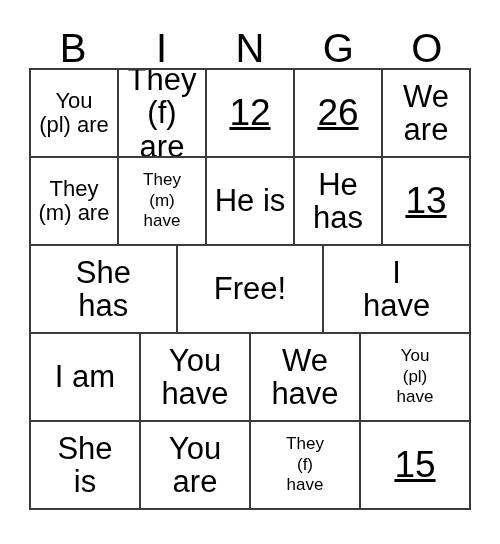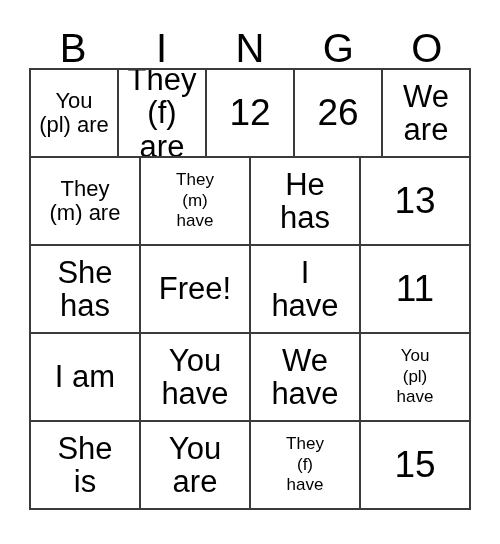--- a/index.html
+++ b/index.html
@@ -63,21 +63,21 @@
   }
   .cell-text {
     display: block;
     width: 100%;
     padding: 0 2px;
     box-sizing: border-box;
     line-height: 1.08;
     white-space: pre-line;
   }
   
-  .sz-xl .cell-text { font-size: 37px; }
+  .sz-xl .cell-text { font-size: 37px; text-decoration: underline; }
   .sz-lg .cell-text { font-size: 31px; }
   .sz-md .cell-text { font-size: 22px; }
   .sz-sm .cell-text { font-size: 17px; line-height: 1.22; }
 </style>
 </head>
 <body>
 
 <div class="card">
 
   <div class="header-row">
@@ -115,42 +115,42 @@
       <div class="cell sz-md">
           <span class="cell-text">They
 (m) are</span>
         </div>
       <div class="cell sz-sm">
           <span class="cell-text">They
 (m)
 have</span>
         </div>
       <div class="cell sz-lg">
+          <span class="cell-text">He is</span>
+        </div>
+      <div class="cell sz-lg">
           <span class="cell-text">He
 has</span>
         </div>
       <div class="cell sz-xl">
           <span class="cell-text">13</span>
         </div>
     </div>
 
     <div class="grid-row">
       <div class="cell sz-lg">
           <span class="cell-text">She
 has</span>
         </div>
       <div class="cell sz-lg">
           <span class="cell-text">Free!</span>
         </div>
       <div class="cell sz-lg">
           <span class="cell-text">I
 have</span>
-        </div>
-      <div class="cell sz-xl">
-          <span class="cell-text">11</span>
         </div>
     </div>
 
     <div class="grid-row">
       <div class="cell sz-lg">
           <span class="cell-text">I am</span>
         </div>
       <div class="cell sz-lg">
           <span class="cell-text">You
 have</span>

